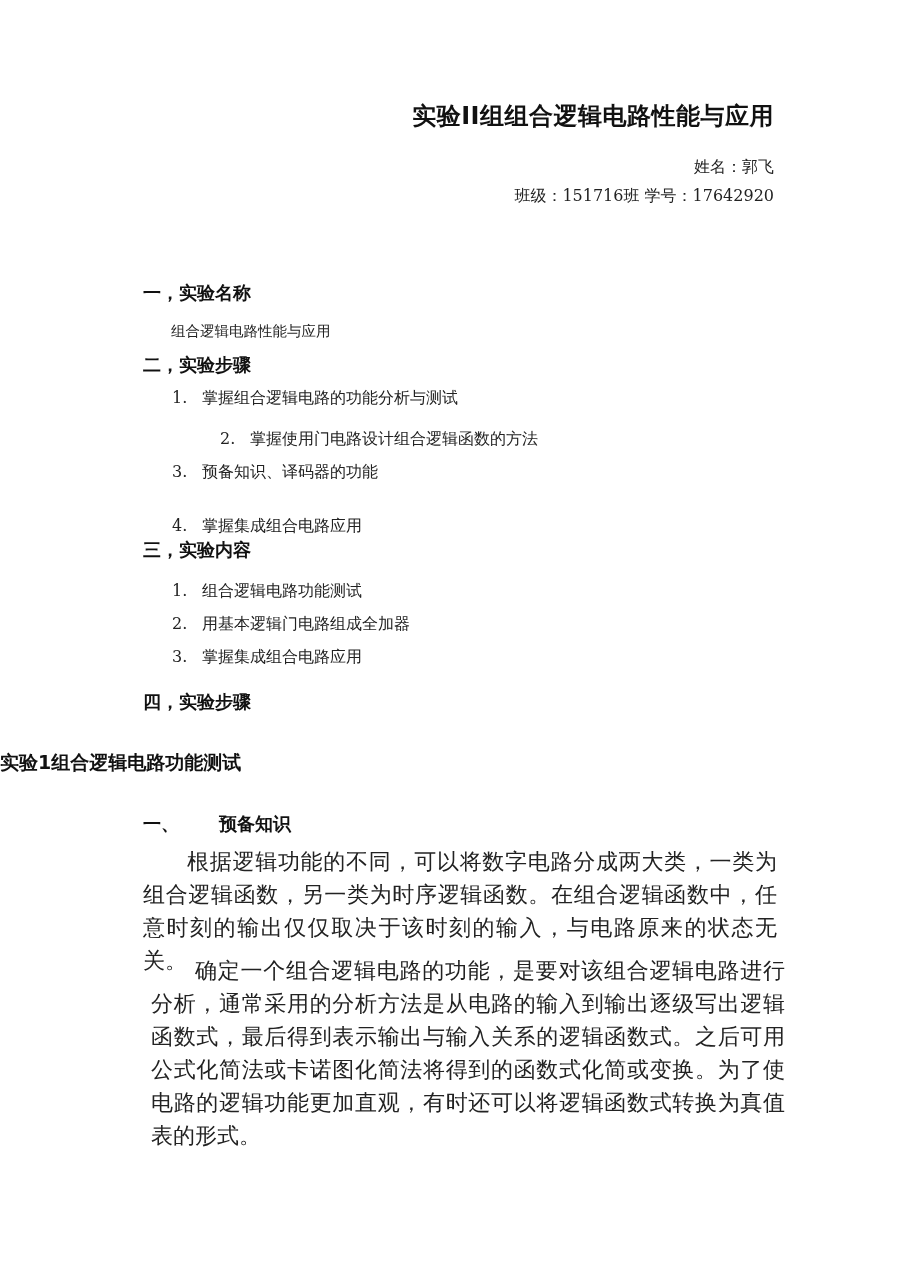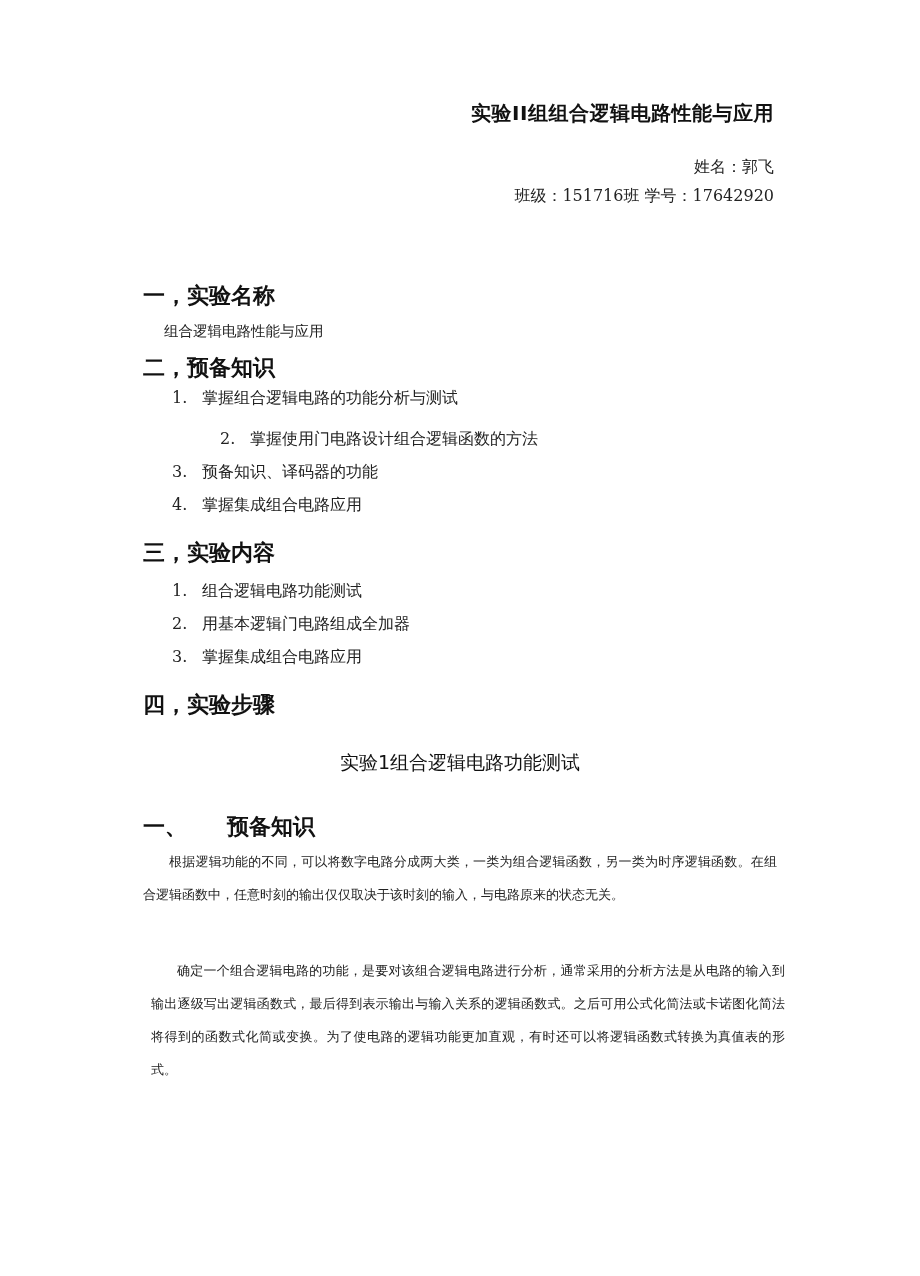--- a/index.html
+++ b/index.html
@@ -5,67 +5,67 @@
     html, body { margin: 0; padding: 0; background: #ffffff; }
     body {
       width: 920px; height: 1276px; position: relative; overflow: hidden;
       font-family: "DejaVu Serif", "Liberation Serif", serif;
       color: #111;
     }
     .abs { position: absolute; white-space: nowrap; }
     .title {
       right: 146px; top: 100px;
       font-family: "DejaVu Sans", "Liberation Sans", sans-serif;
-      font-weight: bold; font-size: 20px; letter-spacing: 0.5px;
+      font-weight: bold; font-size: 24px; letter-spacing: 0.5px;
     }
     .meta { right: 146px; font-size: 16px; color: #222; }
     .h1 {
       left: 143px;
       font-family: "DejaVu Sans", "Liberation Sans", sans-serif;
-      font-weight: bold; font-size: 22px;
+      font-weight: bold; font-size: 18px;
     }
-    .plain { left: 164px; font-size: 14.5px; color: #222; }
+    .plain { left: 171px; font-size: 14.5px; color: #222; }
     .li { left: 172px; font-size: 16px; color: #222; }
     .li .num { display: inline-block; width: 30px; }
     .subtitle {
-      left: 0; width: 920px; text-align: center; top: 750px;
+      left: 0; width: 920px; text-align: left; top: 750px;
       font-family: "DejaVu Sans", "Liberation Sans", sans-serif;
-      font-weight: normal; font-size: 19px;
+      font-weight: bold; font-size: 19px;
     }
     .h1b .gap { display: inline-block; width: 40px; }
     .para {
       position: absolute; left: 143px; width: 634px;
-      font-size: 13px; line-height: 33px; color: #222;
+      font-size: 22px; line-height: 33px; color: #222;
       text-align: justify; text-indent: 2em;
       white-space: normal; word-break: break-all;
     }
   </style>
 </head>
 <body>
 
 <div>
 
   <div class="abs title">实验II组组合逻辑电路性能与应用</div>
   <div class="abs meta" style="top:157px;">姓名：郭飞</div>
   <div class="abs meta" style="top:186px;">班级：151716班  学号：17642920</div>
 
   <div class="abs h1" style="top:281px;">一，实验名称</div>
   <div class="abs plain" style="top:322px;">组合逻辑电路性能与应用</div>
 
-  <div class="abs h1" style="top:353px;">二，预备知识</div>
+  <div class="abs h1" style="top:353px;">二，实验步骤</div>
   <div class="abs li" style="top:388px;">
     <span class="num">1.</span><span>掌握组合逻辑电路的功能分析与测试</span>
   </div>
   <div class="abs li" style="top:429px;margin-left:48px;">
     <span class="num">2.</span><span>掌握使用门电路设计组合逻辑函数的方法</span>
   </div>
   <div class="abs li" style="top:462px;">
     <span class="num">3.</span><span>预备知识、译码器的功能</span>
   </div>
-  <div class="abs li" style="top:495px;">
+  <div class="abs li" style="top:516px;">
     <span class="num">4.</span><span>掌握集成组合电路应用</span>
   </div>
 
   <div class="abs h1" style="top:538px;">三，实验内容</div>
   <div class="abs li" style="top:581px;">
     <span class="num">1.</span><span>组合逻辑电路功能测试</span>
   </div>
   <div class="abs li" style="top:614px;">
     <span class="num">2.</span><span>用基本逻辑门电路组成全加器</span>
   </div>

